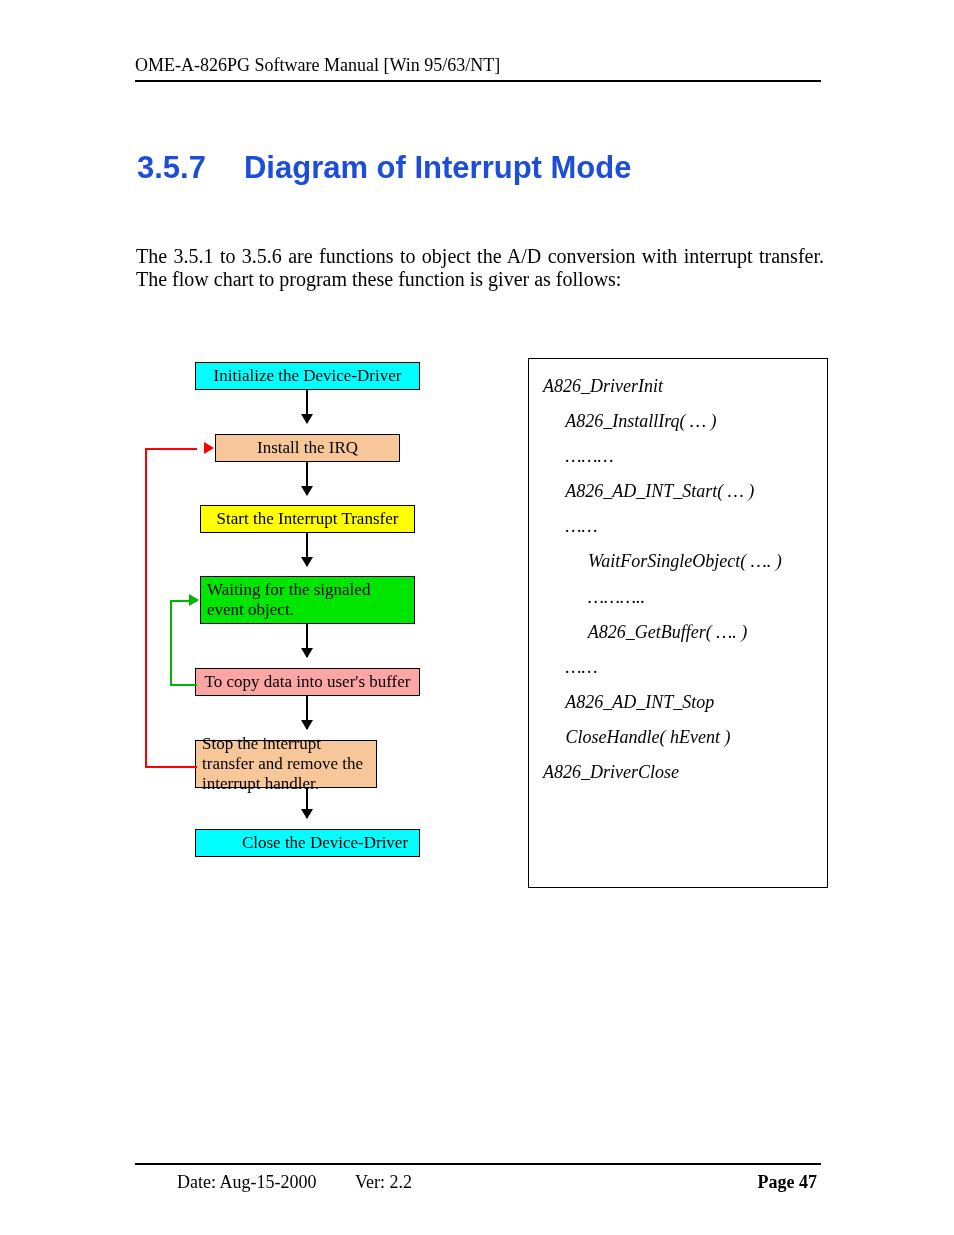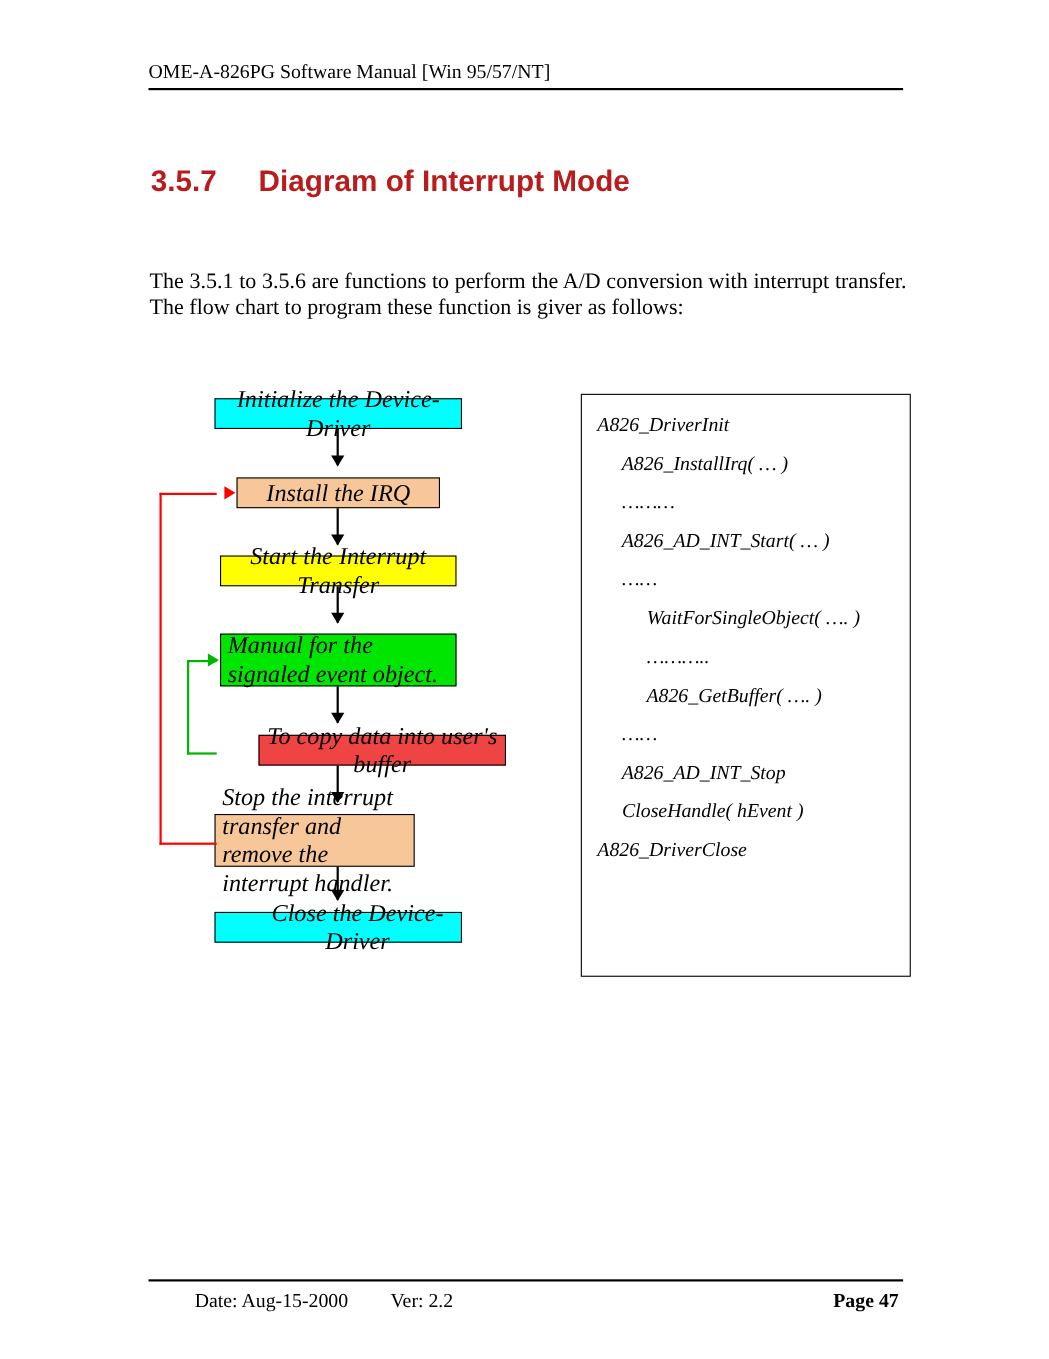--- a/index.html
+++ b/index.html
@@ -27,22 +27,22 @@
     left: 135px;
     width: 686px;
     border-top: 2px solid #000;
   }
   .section-title {
     position: absolute;
     top: 150px;
     left: 137px;
     font-family: Arial, Helvetica, sans-serif;
     font-weight: bold;
-    color: #b91c1c;
-    font-size: 27px;
+    color: #1d4ed8;
+    font-size: 31px;
   }
   .section-number { margin-right: 38px; }
   .intro-text {
     position: absolute;
     top: 245px;
     left: 136px;
     width: 688px;
     font-size: 20px;
     text-align: justify;
   }
@@ -50,35 +50,34 @@
   .diagram-area {
     position: absolute;
     top: 352px;
     left: 140px;
     width: 700px;
     height: 600px;
   }
   .node {
     position: absolute;
     border: 1.5px solid #000;
-    font-size: 22px;
+    font-size: 17px;
     display: flex;
     align-items: center;
     justify-content: center;
     text-align: center;
     padding: 2px 6px;
     box-sizing: border-box;
-    font-style: italic;
   }
   .node.left-align { justify-content: flex-start; text-align: left; }
   .cyan   { background: #00ffff; }
   .tan    { background: #f7c799; }
   .yellow { background: #ffff00; }
   .green  { background: #00e600; }
-  .purple { background: #ef4444; margin-left: 40px; }
+  .purple { background: #fca5a5; }
   .arrow-down {
     position: absolute;
     width: 2px;
     background: #000;
   }
   .arrow-down::after {
     content: "";
     position: absolute;
     bottom: -1px;
     left: -5px;
@@ -141,43 +140,43 @@
     font-size: 18px;
   }
   .footer-ver { position: absolute; left: 178px; }
   .footer-page { position: absolute; right: 0; font-weight: bold; }
 </style>
 </head>
 <body>
 
 <div class="page">
 
-  <div class="header-line">OME-A-826PG Software Manual [Win 95/57/NT]</div>
+  <div class="header-line">OME-A-826PG Software Manual [Win 95/63/NT]</div>
   <div class="header-rule"></div>
 
   <div class="section-title">
     <span class="section-number">3.5.7</span><span>Diagram of Interrupt Mode</span>
   </div>
 
   <div class="intro-text">
-    <span class="first-line">The 3.5.1 to 3.5.6 are functions to perform the A/D conversion with interrupt transfer. The flow chart to program these function is giver as follows:</span>
+    <span class="first-line">The 3.5.1 to 3.5.6 are functions to object the A/D conversion with interrupt transfer. The flow chart to program these function is giver as follows:</span>
   </div>
 
   <div class="diagram-area">
 
     <div class="node cyan" style="top:10px; left:55px; width:225px; height:28px;">Initialize the Device-Driver</div>
     <div class="arrow-down" style="top:38px; left:166px; height:33px;"></div>
 
     <div class="node tan" style="top:82px; left:75px; width:185px; height:28px;">Install the IRQ</div>
     <div class="arrow-down" style="top:110px; left:166px; height:33px;"></div>
 
     <div class="node yellow" style="top:153px; left:60px; width:215px; height:28px;">Start the Interrupt Transfer</div>
     <div class="arrow-down" style="top:181px; left:166px; height:33px;"></div>
 
-    <div class="node green left-align" style="top:224px; left:60px; width:215px; height:48px;">Manual for the signaled event object.</div>
+    <div class="node green left-align" style="top:224px; left:60px; width:215px; height:48px;">Waiting for the signaled event object.</div>
     <div class="arrow-down" style="top:272px; left:166px; height:33px;"></div>
 
     <div class="node purple" style="top:316px; left:55px; width:225px; height:28px;">To copy data into user's buffer</div>
     <div class="arrow-down" style="top:344px; left:166px; height:33px;"></div>
 
     <div class="node tan left-align" style="top:388px; left:55px; width:182px; height:48px;">Stop the interrupt transfer and remove the interrupt handler.</div>
     <div class="arrow-down" style="top:436px; left:166px; height:30px;"></div>
 
     <div class="node cyan" style="top:477px; left:55px; width:225px; height:28px;padding-left:41px;">Close the Device-Driver</div>
 

